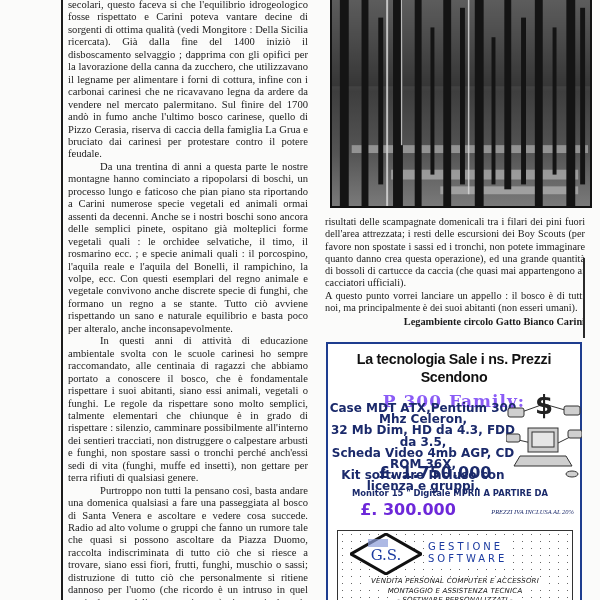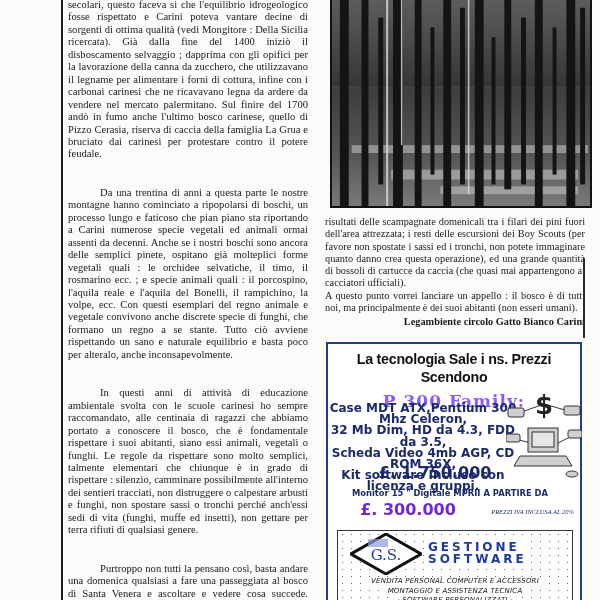--- a/index.html
+++ b/index.html
@@ -1,40 +1,40 @@
 <!DOCTYPE html>
 <html><head>
 <meta charset="utf-8">
 <style>
   html, body { margin:0; padding:0; }
   body { width:600px; height:600px; overflow:hidden; background:#fbfbfa; position:relative; font-family:"Liberation Serif", "DejaVu Serif", serif; color:#1a1a1a; }
   .page { position:absolute; inset:0; }
   .margin-rule { position:absolute; left:61px; top:0; width:2px; height:600px; background:#1c1c1c; }
   .left-col { position:absolute; left:68px; top:-1px; width:240px; font-size:10.6px; line-height:12.45px; text-align:justify; }
   .left-col p { margin:0; }
-  .left-col p.indent { text-indent:32px;margin-top:26px; }
+  .left-col p.indent { text-indent:32px; }
   .photo { position:absolute; left:330px; top:-4px; width:262px; height:212px; border:2px solid #111; box-sizing:border-box; background:#2a2a2a; overflow:hidden; }
   .photo svg { display:block; width:100%; height:100%; }
   .right-text { position:absolute; left:325px; top:216px; width:260px; font-size:10.3px; line-height:12.3px; text-align:justify; }
   .right-text p { margin:0; }
   .signature { text-align:right; font-weight:bold; margin-top:2px !important; }
   .right-rule { position:absolute; left:583px; top:258px; width:2px; height:80px; background:#2b2b2b; }
   .ad { position:absolute; left:326px; top:342px; width:256px; height:262px; border:2px solid #1e3d8f; box-sizing:border-box; background:#fff; font-family:"DejaVu Sans", sans-serif; }
   .ad-title { text-align:center; font-family:"Liberation Sans", sans-serif; font-weight:bold; font-size:15.5px; letter-spacing:-0.3px; color:#111; margin-top:6px; transform:scaleX(0.92); }
   .ad-product { text-align:center; font-family:"DejaVu Serif", serif; font-weight:bold; font-size:17px; color:#8b5cf6; margin-top:5px; letter-spacing:1px; }
   .ad-specs { position:absolute; left:0; top:59px; width:190px; text-align:center; font-weight:bold; font-size:12px; line-height:11.2px; color:#1b2a6b; }
   .ad-price1 { position:absolute; left:12px; top:119px; width:190px; text-align:center; font-weight:bold; font-size:16px; color:#1b2a6b; }
   .ad-monitor { position:absolute; left:2px; top:144px; width:240px; font-weight:bold; font-size:8.4px; color:#1b2a6b; text-align:center; }
   .ad-price2 { position:absolute; left:0; top:156px; width:160px; text-align:center; font-weight:bold; font-size:16px; color:#6d28d9; }
   .ad-vat { position:absolute; right:6px; top:164px; font-family:"Liberation Serif", serif; font-style:italic; font-size:6.5px; color:#1b2a6b; }
   .ad-computer { position:absolute; left:178px; top:40px; width:76px; height:96px; }
   .gs-box { position:absolute; left:9px; top:186px; width:234px; height:80px; border:1px solid #333; background:#fff;
     background-image: radial-gradient(#666 0.8px, transparent 1px); background-size:9px 7px; }
   .gs-diamond { position:absolute; left:12px; top:2px; width:72px; height:42px; }
-  .gs-brand { position:absolute; left:88px; top:10px; font-family:"DejaVu Sans", sans-serif; font-weight:bold; color:#1b3aa0; font-size:12px; letter-spacing:3px; line-height:12px; background:#fff; padding:0 2px; }
+  .gs-brand { position:absolute; left:88px; top:10px; font-family:"DejaVu Sans", sans-serif; font-weight:normal; color:#1b3aa0; font-size:10px; letter-spacing:3px; line-height:12px; background:#fff; padding:0 2px; }
   .gs-services { position:absolute; left:0; top:46px; width:234px; text-align:center; font-family:"DejaVu Sans", sans-serif; font-style:italic; font-size:7px; line-height:9.5px; color:#111; letter-spacing:0.2px; }
   .gs-services div span { background:#fff; padding:0 2px;text-align:right; }
 </style>
 </head>
 <body>
 
 <div class="page">
   <div class="margin-rule"></div>
 
   <div class="left-col">

